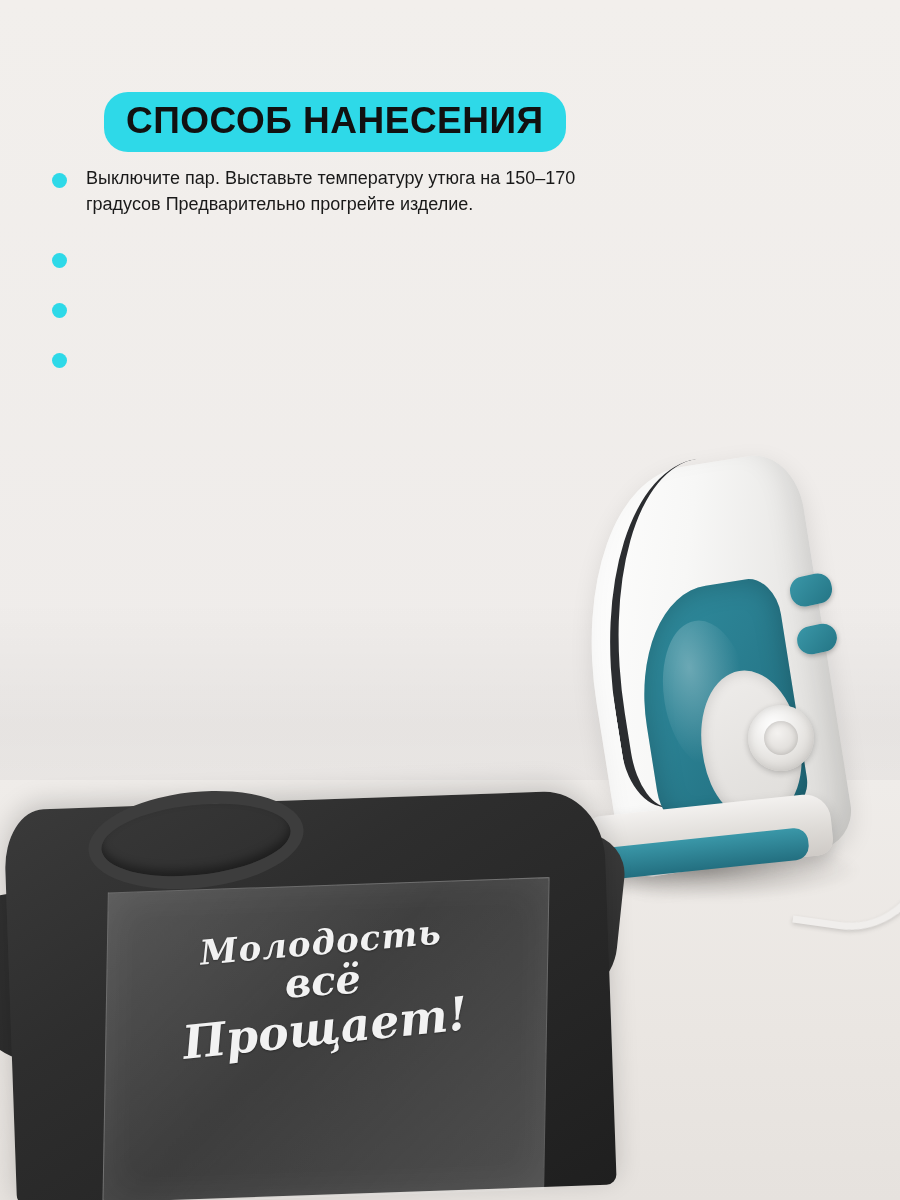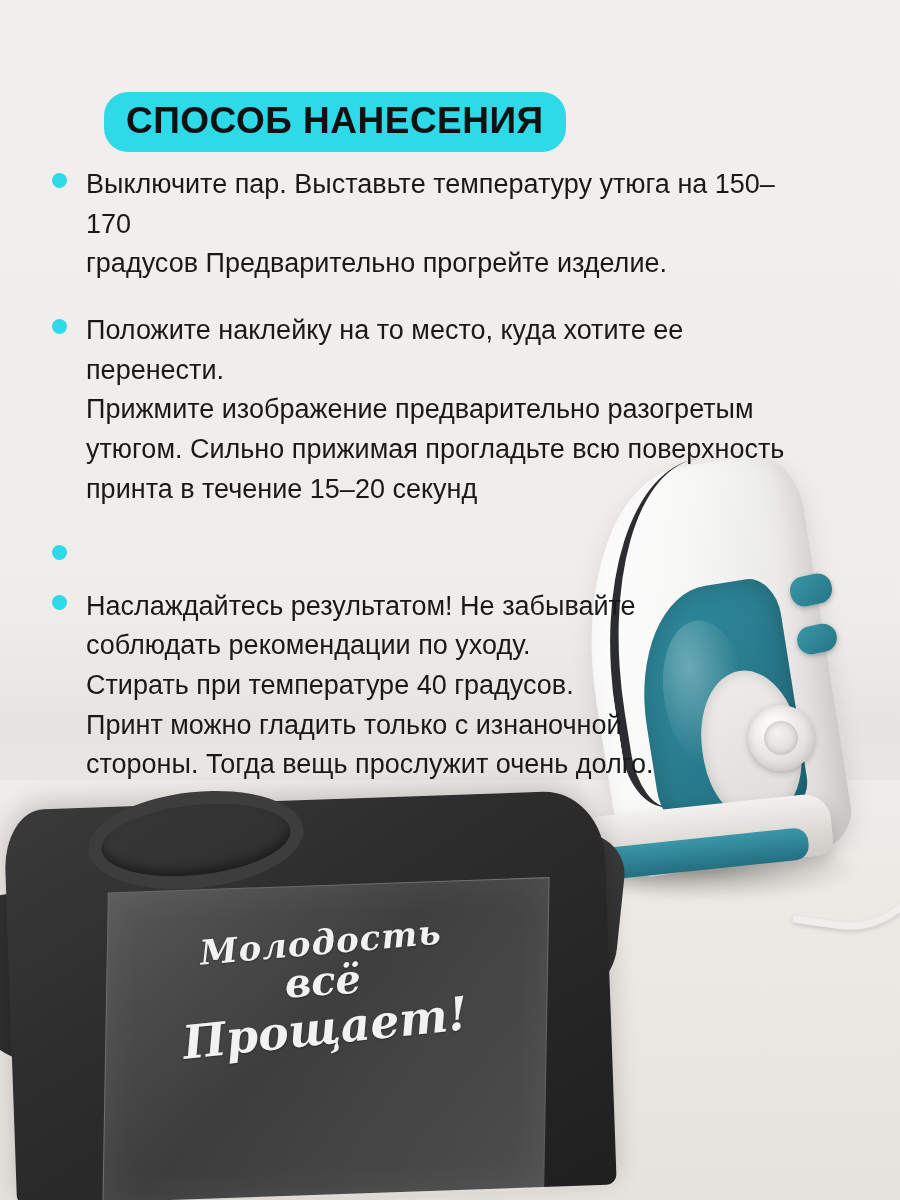--- a/index.html
+++ b/index.html
@@ -257,21 +257,21 @@
     flex: 0 0 auto;
     width: 15px;
     height: 15px;
     border-radius: 50%;
     background: #2ed9e8;
     margin-top: 8px;
     margin-right: 19px;
   }
   .step-text {
     color: #191919;
-    font-size: 27px;
+    font-size: 18px;
     line-height: 1.47;
     font-family: "Liberation Sans", sans-serif;
     white-space: pre-line;
     max-width: 700px;
   }
 </style>
 </head>
 <body>
 
 <div class="scene">
@@ -313,30 +313,21 @@
   </div>
 
   <div class="steps">
     <div class="step">
       <span class="bullet"></span>
       <span class="step-text">Выключите пар. Выставьте температуру утюга на 150–170
 градусов Предварительно прогрейте изделие.</span>
     </div>
     <div class="step">
       <span class="bullet"></span>
-      <span class="step-text">Положите наклейку на то место, куда хотите ее перенести.
-Прижмите изображение предварительно разогретым
-утюгом. Сильно прижимая прогладьте всю поверхность
-принта в течение 15–20 секунд</span>
     </div>
     <div class="step">
       <span class="bullet"></span>
     </div>
     <div class="step">
       <span class="bullet"></span>
-      <span class="step-text">Наслаждайтесь результатом! Не забывайте
-соблюдать рекомендации по уходу.
-Стирать при температуре 40 градусов.
-Принт можно гладить только с изнаночной
-стороны. Тогда вещь прослужит очень долго.</span>
     </div>
   </div>
 </div>
 
 </body></html>

